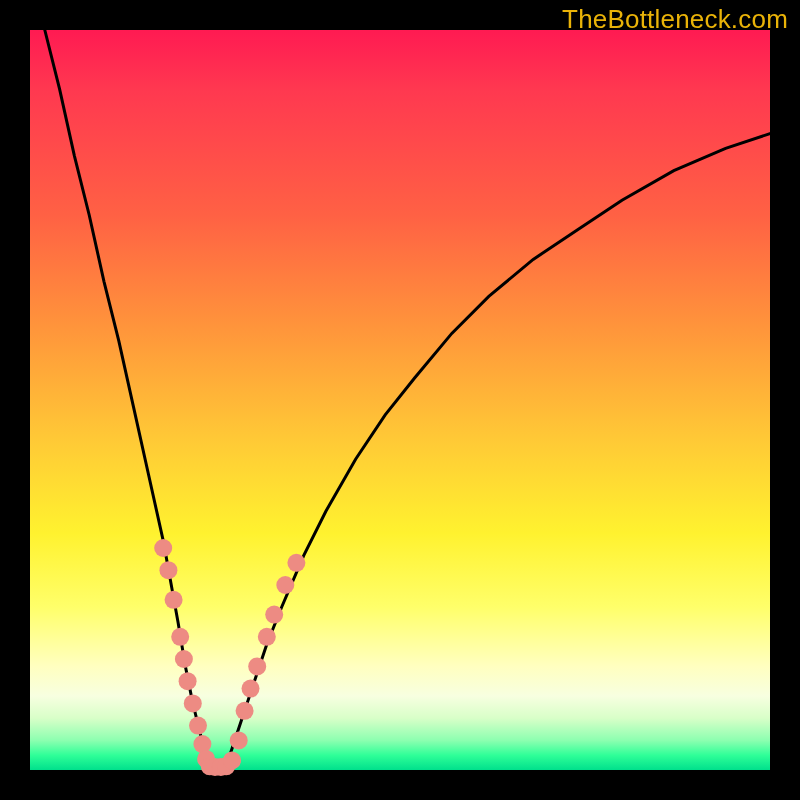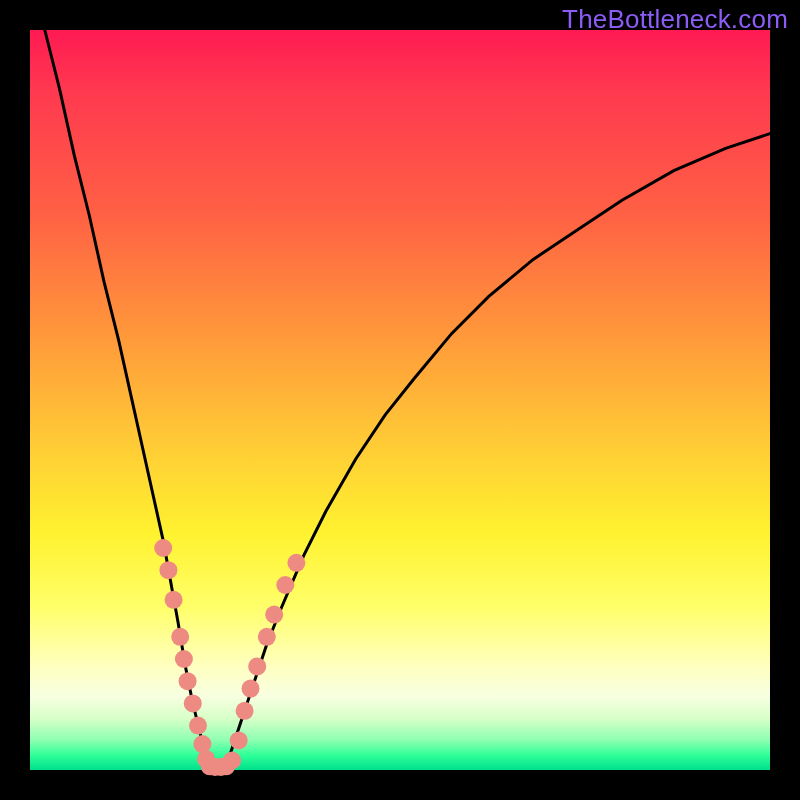--- a/index.html
+++ b/index.html
@@ -37,21 +37,21 @@
       #d8ffc8 93%,
       #8cffb0 96%,
       #2fff98 98%,
       #00e08c 100%
     );
   }
   .watermark {
     position: absolute;
     top: 4px;
     right: 12px;
-    color: #8b5cf6;
+    color: #eab308;
     font-size: 26px;
     letter-spacing: 0.2px;
     font-weight: 400;
   }
   svg.curve {
     position: absolute;
     left: 0; top: 0;
     width: 740px; height: 740px;
     overflow: visible;
   }

